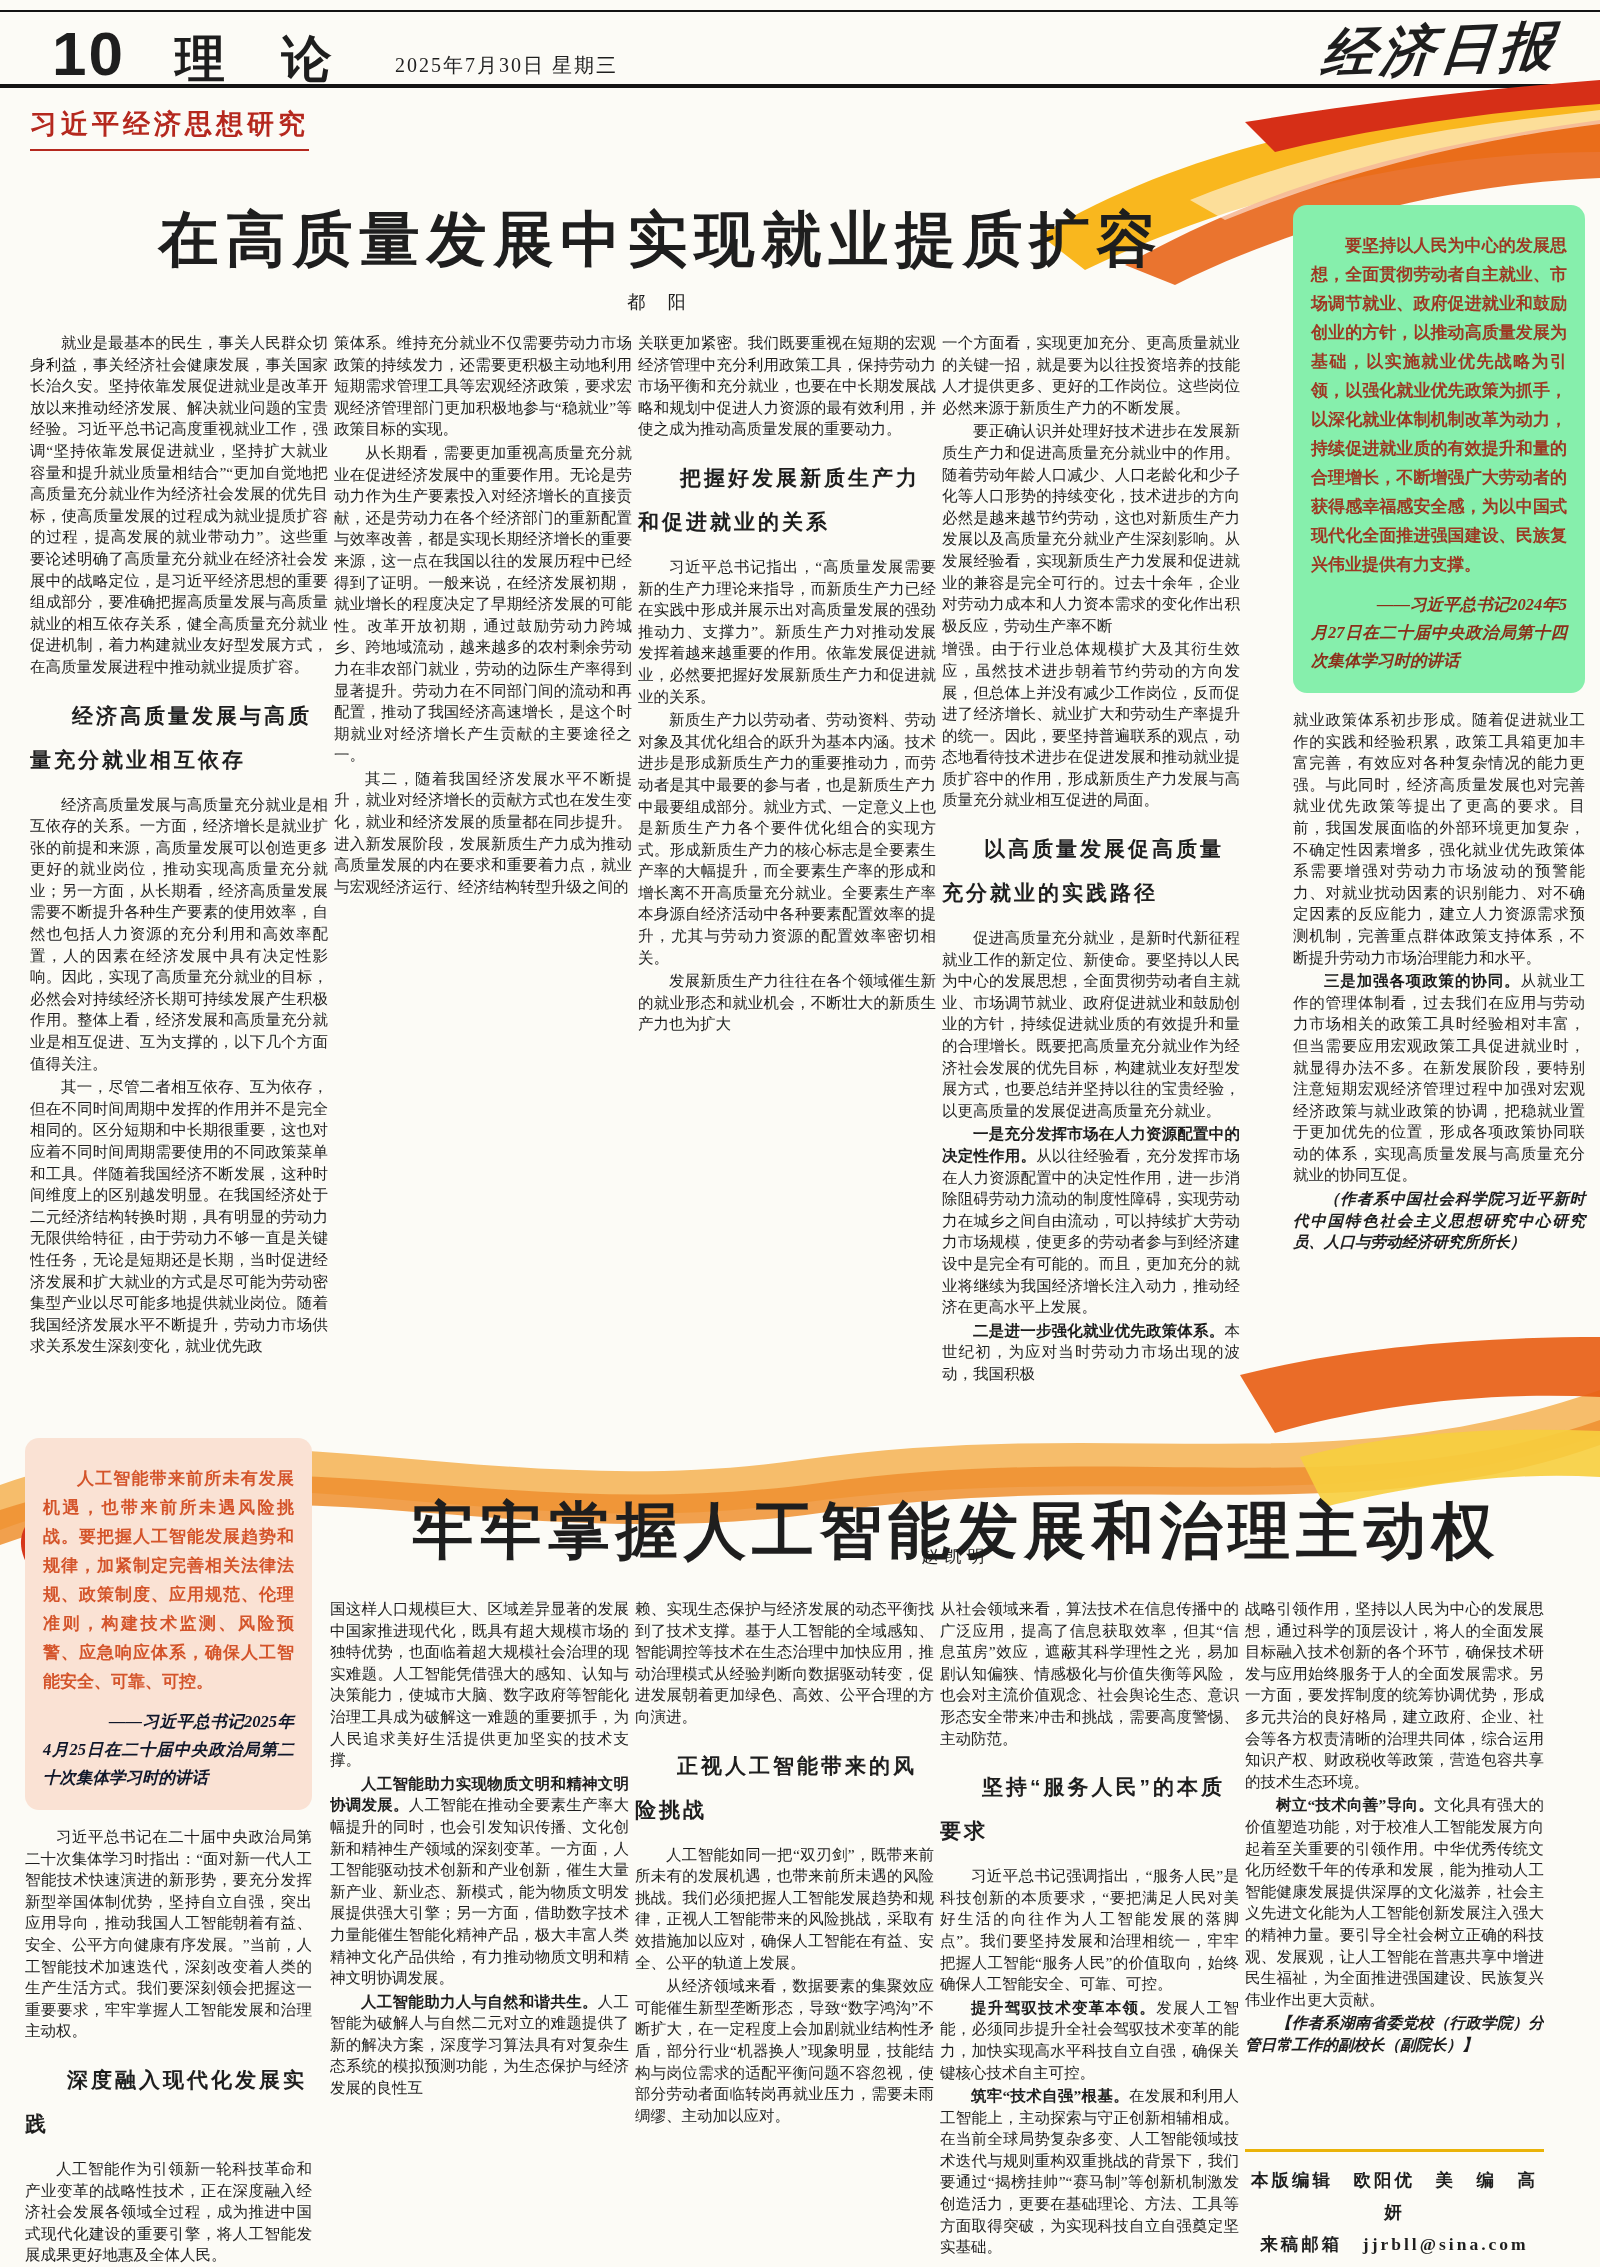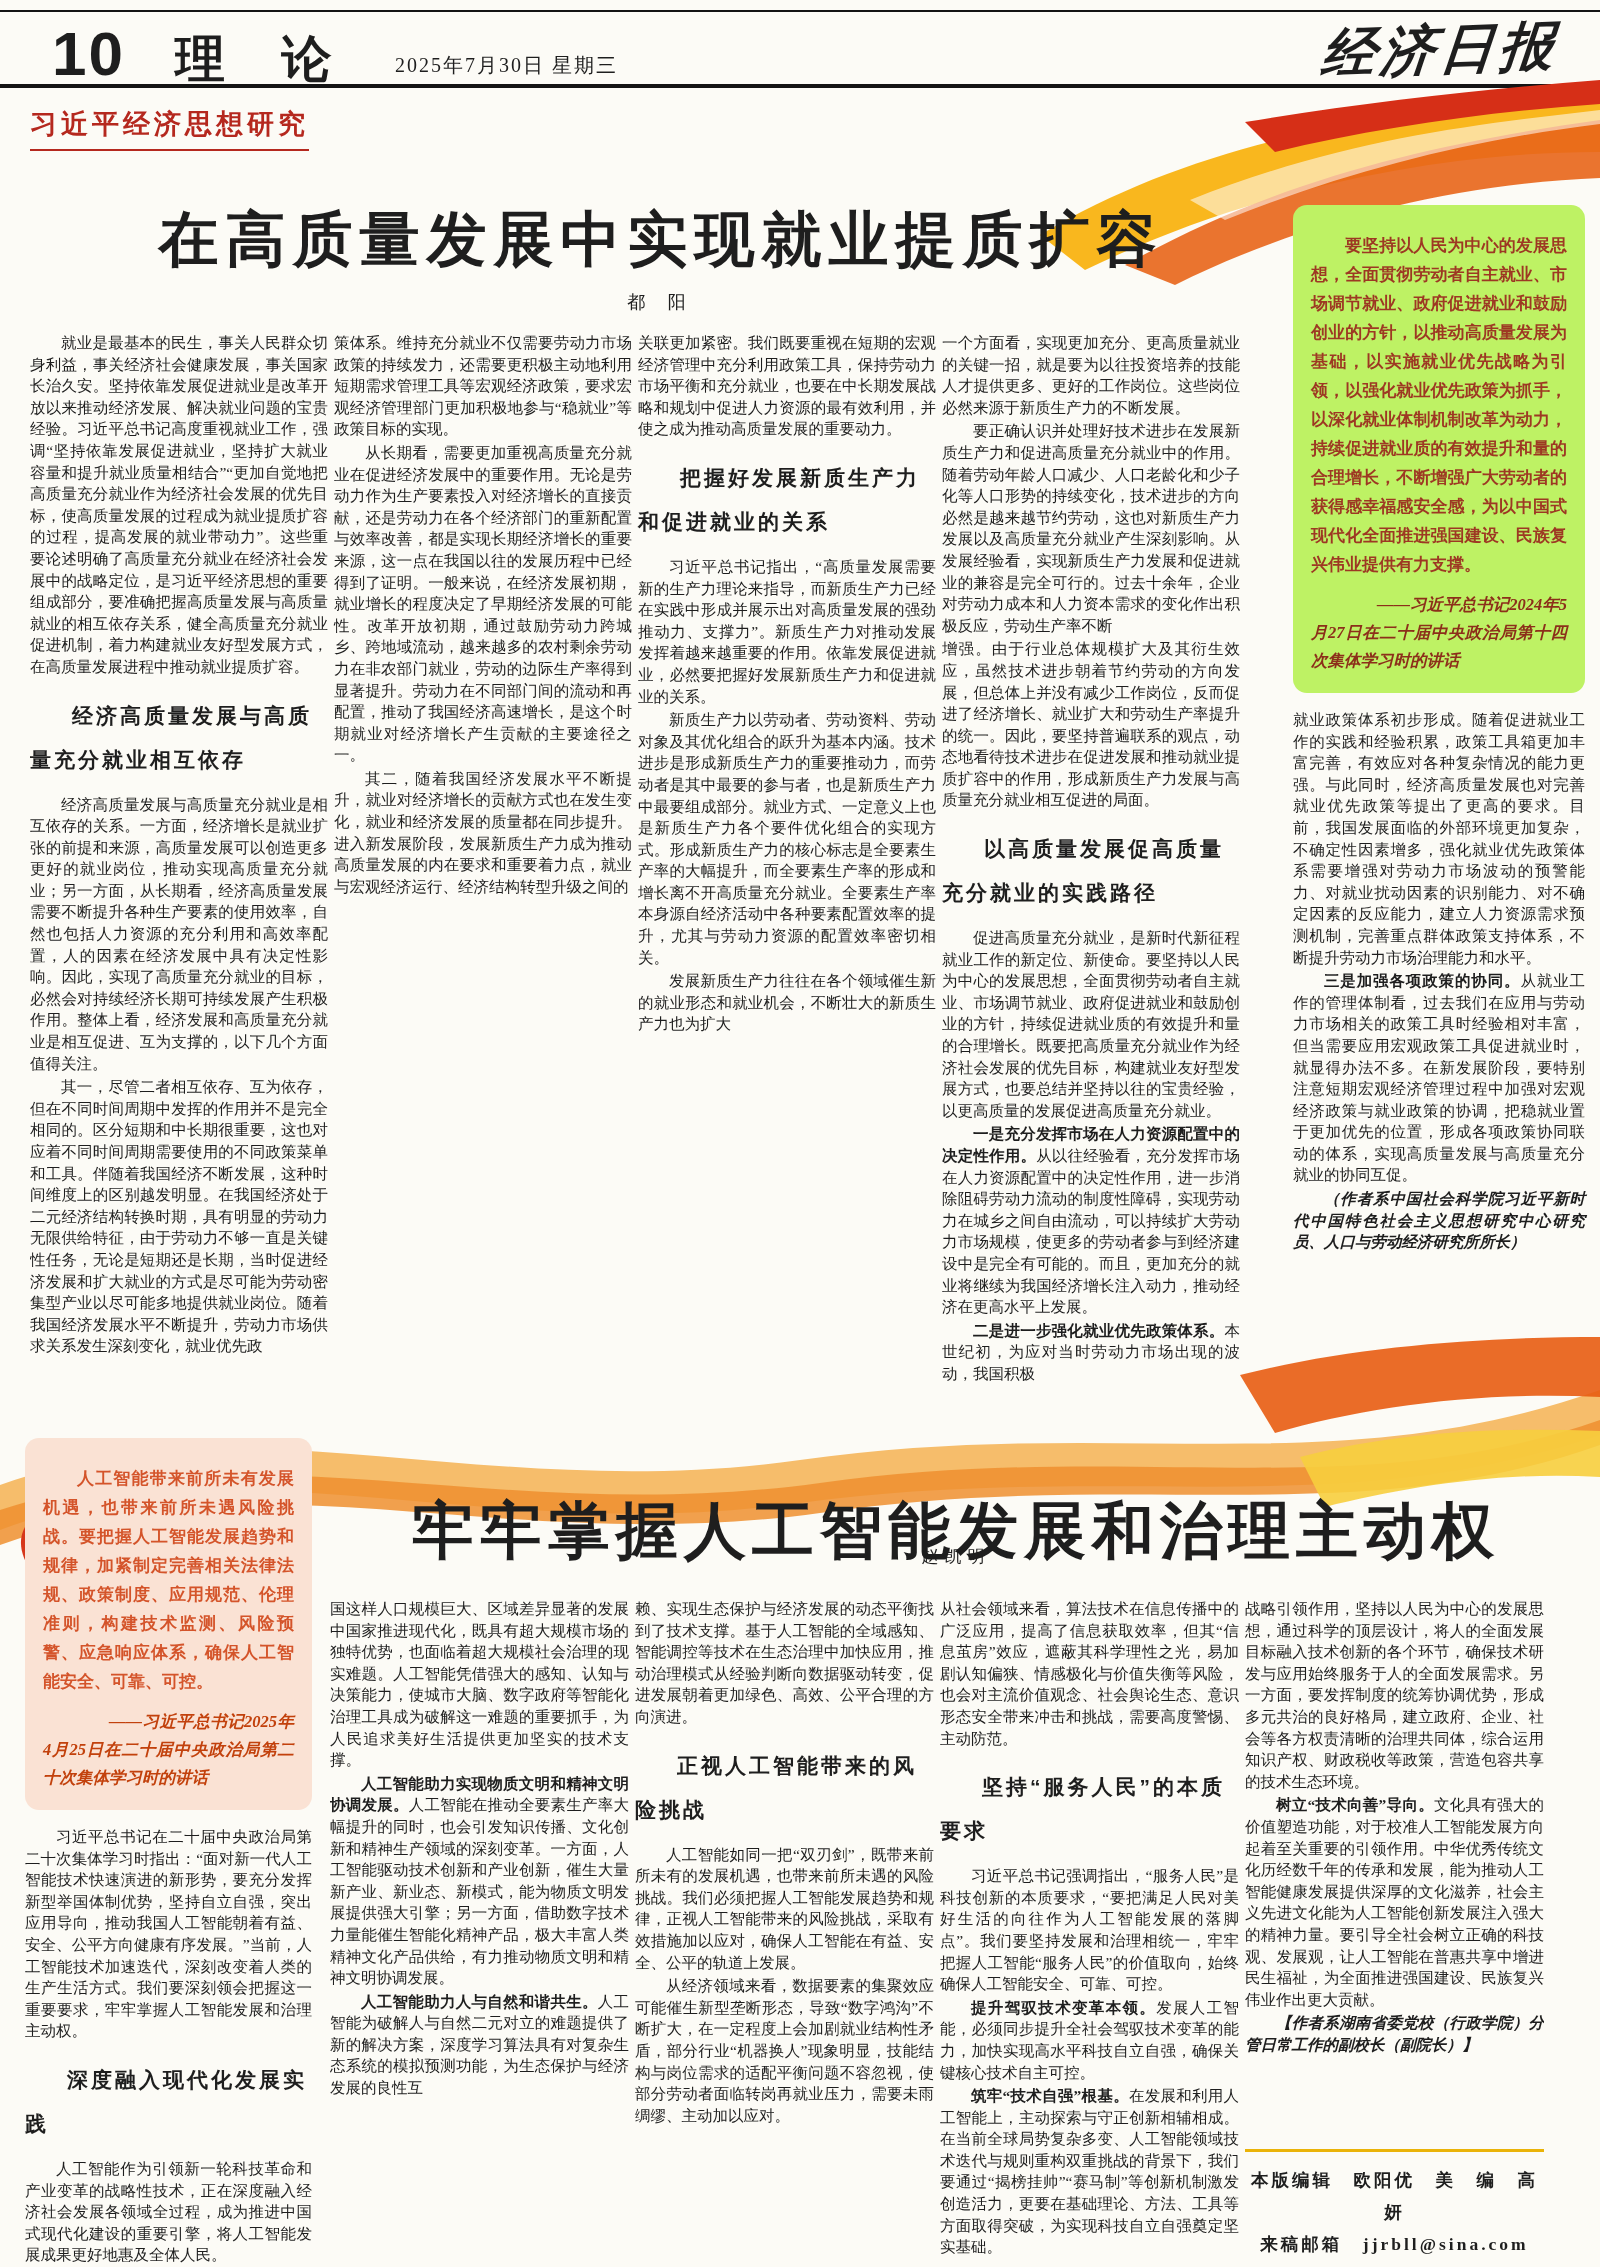--- a/index.html
+++ b/index.html
@@ -27,27 +27,27 @@
   .col{width:298px;flex:0 0 aupx;flex:0 0 auto;}
   .a1-cols .col{width:298px;}
   .bp{font-size:15.5px;line-height:21.6px;text-align:justify;text-indent:2em;margin:0 0 2px 0;}
   .bp b{font-weight:700;}
   .ni{text-indent:0;}
   .bio{font-style:italic;font-weight:600;}
   .col-h{font-family:"Liberation Sans","DejaVu Sans",sans-serif;font-size:21px;font-weight:800;
          line-height:44px;letter-spacing:3px;margin:16px 0 12px 0;text-indent:2em;text-align:left;}
   
   .a1-right{left:1293px;top:205px;width:292px;z-index:2;}
-  .qbox{background:#bef264;border-radius:14px;padding:26px 18px 18px 18px;}
+  .qbox{background:#86efac;border-radius:14px;padding:26px 18px 18px 18px;}
   .qbox2{background:#fae2d4;}
   .qtext{font-size:17px;line-height:29px;font-weight:700;color:#9d3823;text-align:justify;text-indent:2em;margin:0;}
   .qattr{display:block;font-size:16.5px;line-height:28px;font-weight:700;color:#8c2f1a;
          font-style:italic;text-indent:4em;margin-top:12px;text-align:justify;}
   .q2 .qtext{color:#d4542a;}
-  .q2 .qattr{color:#c2410c;}
+  .q2 .qattr{color:#0f172a;}
   .a1c5-list{margin-top:16px;}
   
   .deco{pointer-events:none;z-index:1;}
   .flame-top{right:0;top:80px;}
   .wave-sep{left:0;top:1335px;}
   
   .a2-left{left:25px;top:1438px;width:287px;z-index:2;}
   .a2-left-list{margin-top:16px;}
   .a2-headline{left:330px;top:1448px;width:1252px;text-align:center;z-index:2;
         font-size:62px;font-weight:900;letter-spacing:6px;line-height:1.05;white-space:nowrap;}

